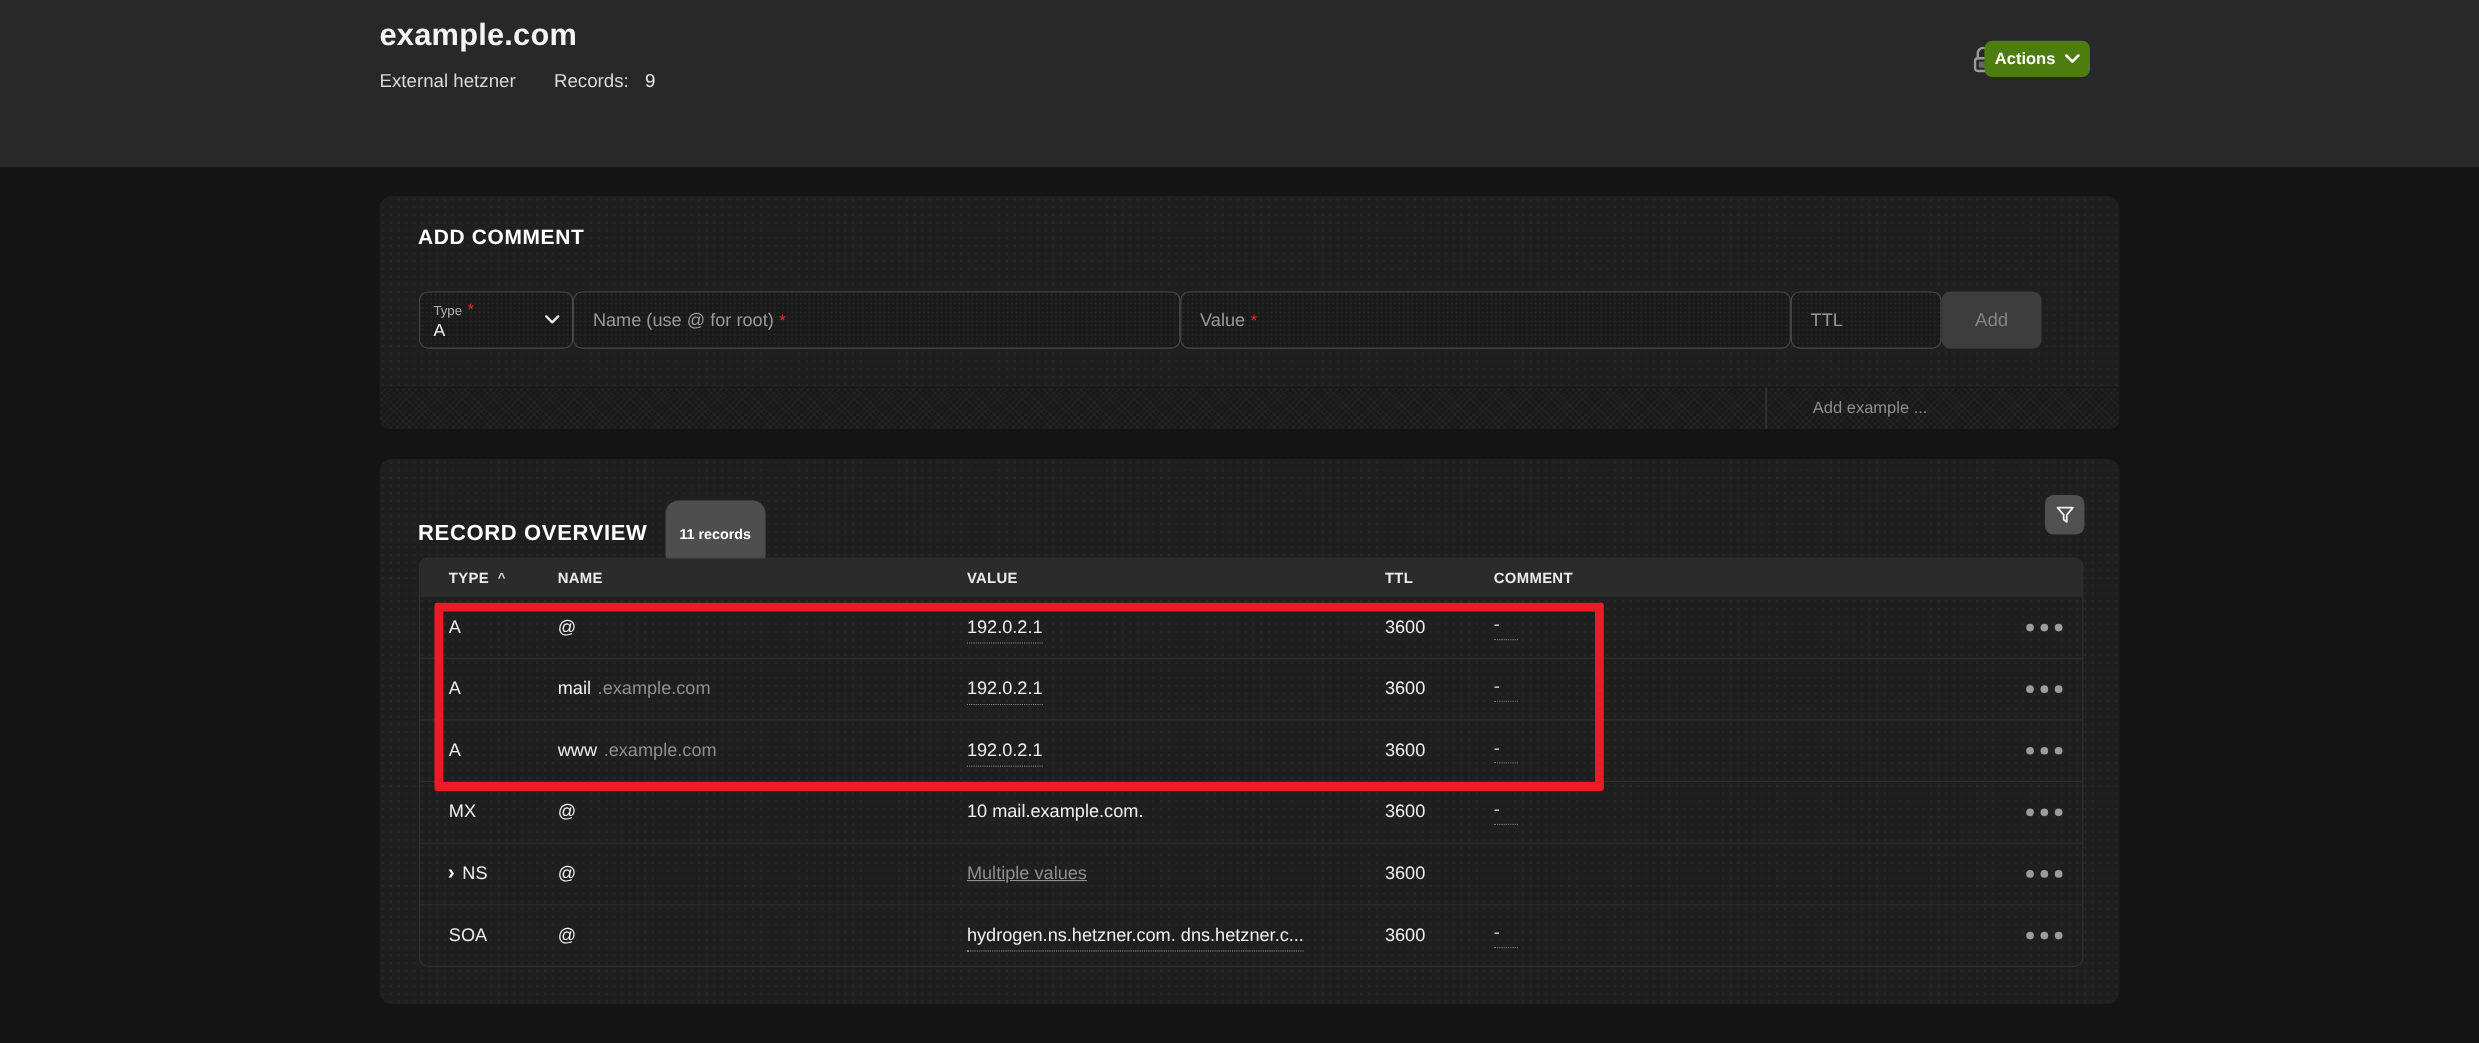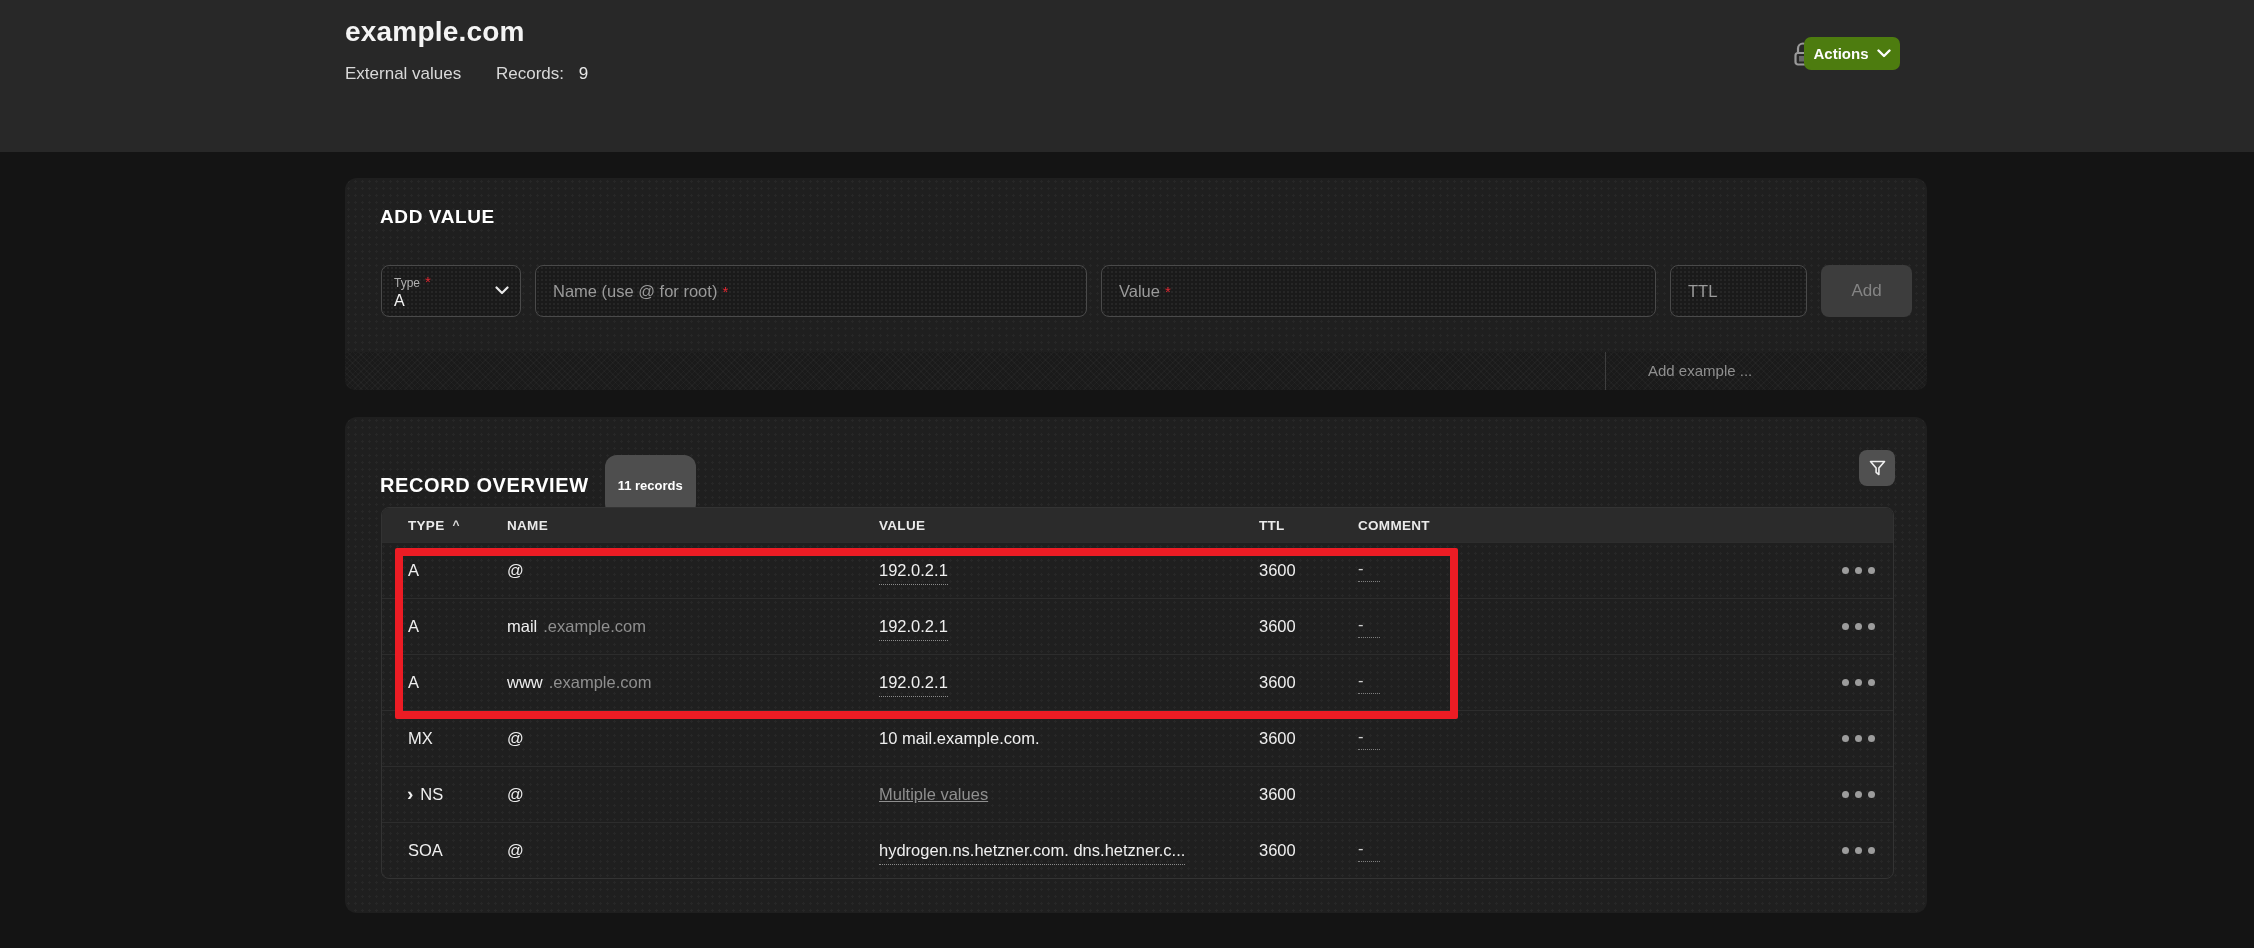--- a/index.html
+++ b/index.html
@@ -21,21 +21,21 @@
 
   
   .panel { position:absolute; background:#1f1f1f;
     background-image:radial-gradient(rgba(255,255,255,0.035) 1px, transparent 1.2px);
     background-size:7px 7px; }
   .panel-heading { font-weight:700; color:#fff; letter-spacing:0.6px; }
 
   
   .add-panel { left:345px; top:178px; width:1582px; height:174px; border-radius:12px 12px 0 0; }
   .add-panel .panel-heading { position:absolute; left:35px; top:28px; font-size:19px; }
-  .form-row { position:absolute; left:36px; top:87px; display:flex; gap:14px; }
+  .form-row { position:absolute; left:36px; top:87px; display:flex; }
   .fbox { height:52px; background:#1a1a1a; border:1px solid #4a4a4a; border-radius:8px;
     background-image:radial-gradient(rgba(255,255,255,0.05) 0.8px, transparent 1px); background-size:4px 4px; }
   .type-select { width:140px; position:relative; padding:7px 12px; cursor:pointer; }
   .t-label { font-size:12px; color:#b0b0b0; }
   .t-value { font-size:16px; color:#f2f2f2; margin-top:2px; }
   .sel-chevron { position:absolute; right:11px; top:20px; }
   .finput { display:flex; align-items:center; padding-left:17px; font-size:16.5px; color:#9a9a9a; cursor:text; }
   .w-name { width:552px; } .w-value { width:555px; } .w-ttl { width:137px; }
   .req { color:#e02731; margin-left:5px; font-size:15px; }
   .add-btn { width:91px; height:52px; background:#3d3d3d; border-radius:8px; border:none;
@@ -79,21 +79,21 @@
     border:8px solid #ec1c24; border-radius:2px; z-index:6; pointer-events:none; }
 
   svg { display:block; }
 </style>
 </head>
 <body>
 
 <div class="topbar">
   <div class="domain-title">example.com</div>
   <div class="meta-row">
-    <span>External values</span>
+    <span>External hetzner</span>
     <span class="records-label">Records:</span>
     <span class="records-count">9</span>
   </div>
 
 
   <div class="lock-wrap">
     <svg width="26" height="28" viewBox="0 0 26 28">
       <path d="M8 13 V8.5 a5 5 0 0 1 10 0 V10" fill="none" stroke="#9a9a9a" stroke-width="2.2" stroke-linecap="round"></path>
       <rect x="5.5" y="13" width="15" height="11.5" rx="2.5" fill="none" stroke="#9a9a9a" stroke-width="2.2"></rect>
       <rect x="9" y="16" width="8" height="5.5" fill="#9a9a9a" opacity="0.55"></rect>
@@ -102,21 +102,21 @@
 
   <div class="actions-btn">
     <span>Actions</span>
     <svg width="14" height="9" viewBox="0 0 14 9">
       <polyline points="1.5,1.5 7,7 12.5,1.5" fill="none" stroke="#fdfdfd" stroke-width="2.4" stroke-linecap="round" stroke-linejoin="round"></polyline>
     </svg>
   </div>
 </div>
 
 <div class="panel add-panel">
-  <div class="panel-heading">ADD VALUE</div>
+  <div class="panel-heading">ADD COMMENT</div>
 
   <div class="form-row">
     <div class="fbox type-select">
       <div class="t-label">
         <span>Type</span><span class="req">*</span>
       </div>
       <div class="t-value">A</div>
       <svg class="sel-chevron" width="14" height="9" viewBox="0 0 14 9">
         <polyline points="1.5,1.5 7,7 12.5,1.5" fill="none" stroke="#e8e8e8" stroke-width="2.2" stroke-linecap="round" stroke-linejoin="round"></polyline>
       </svg>

